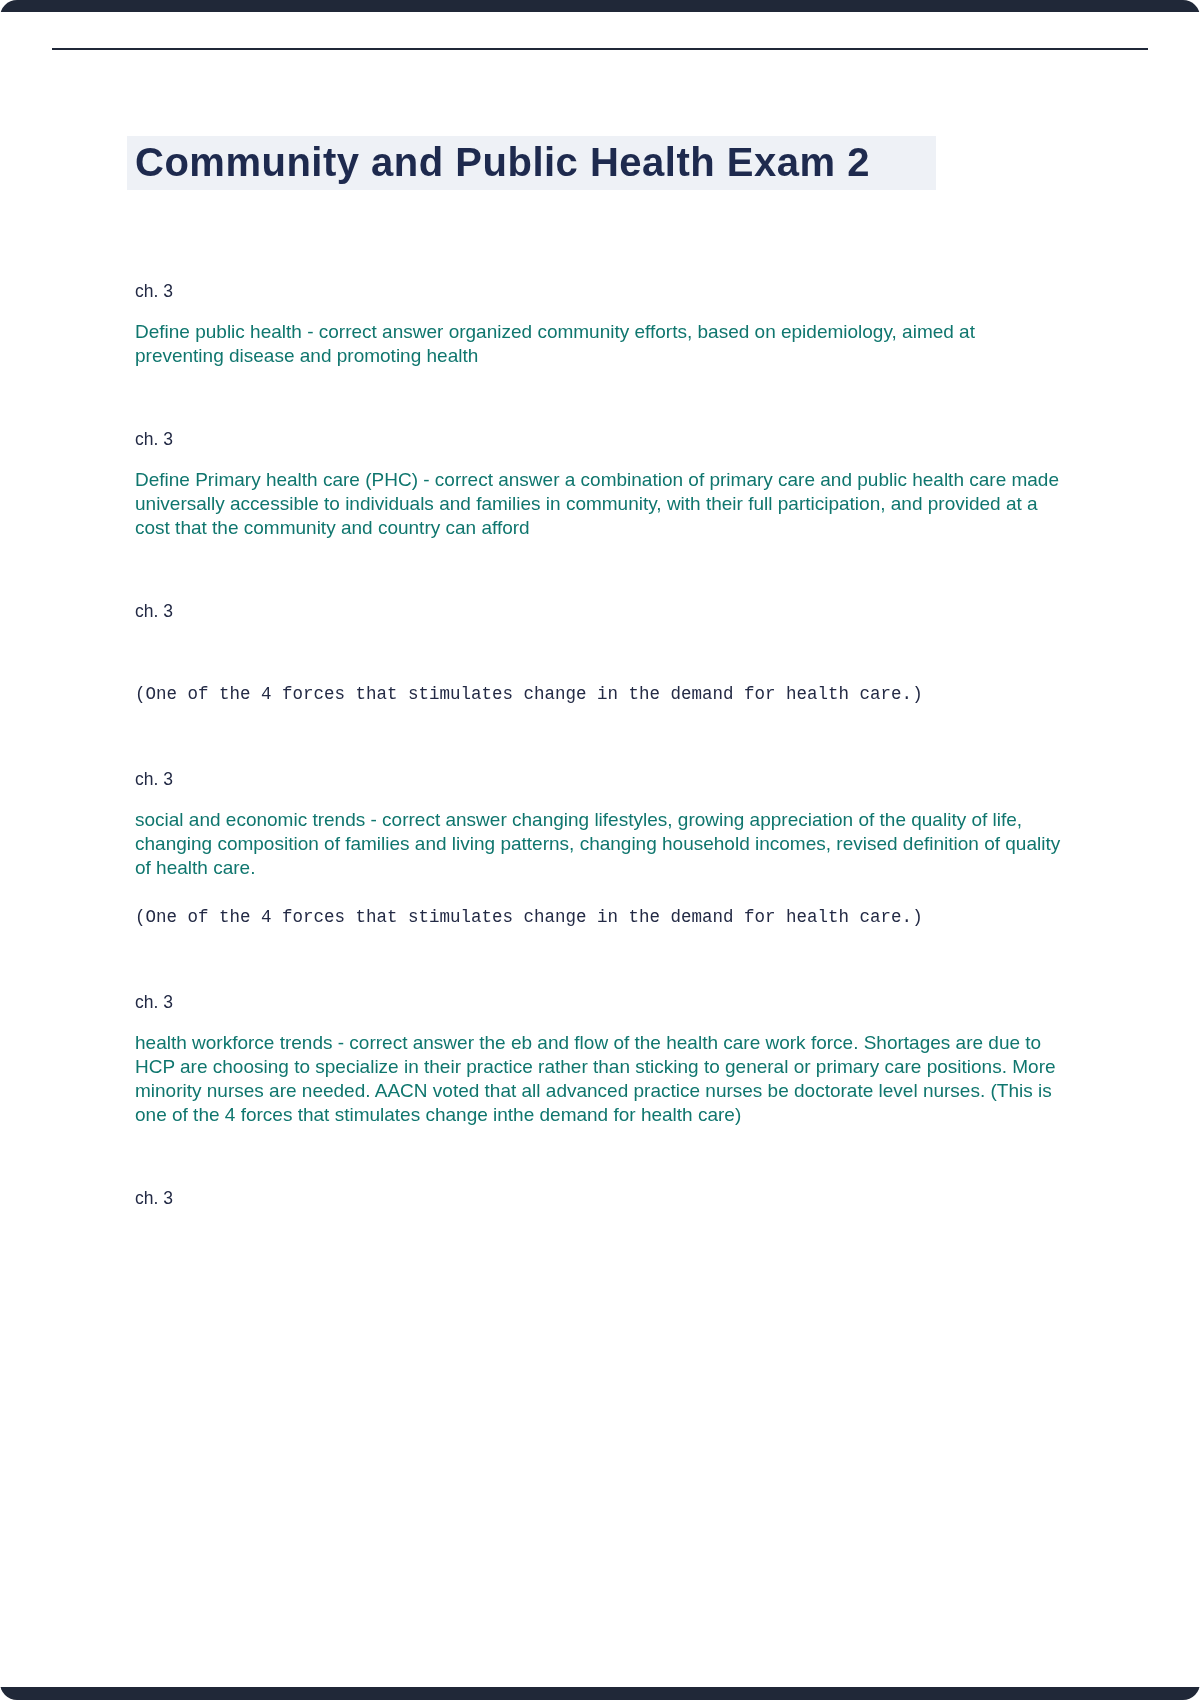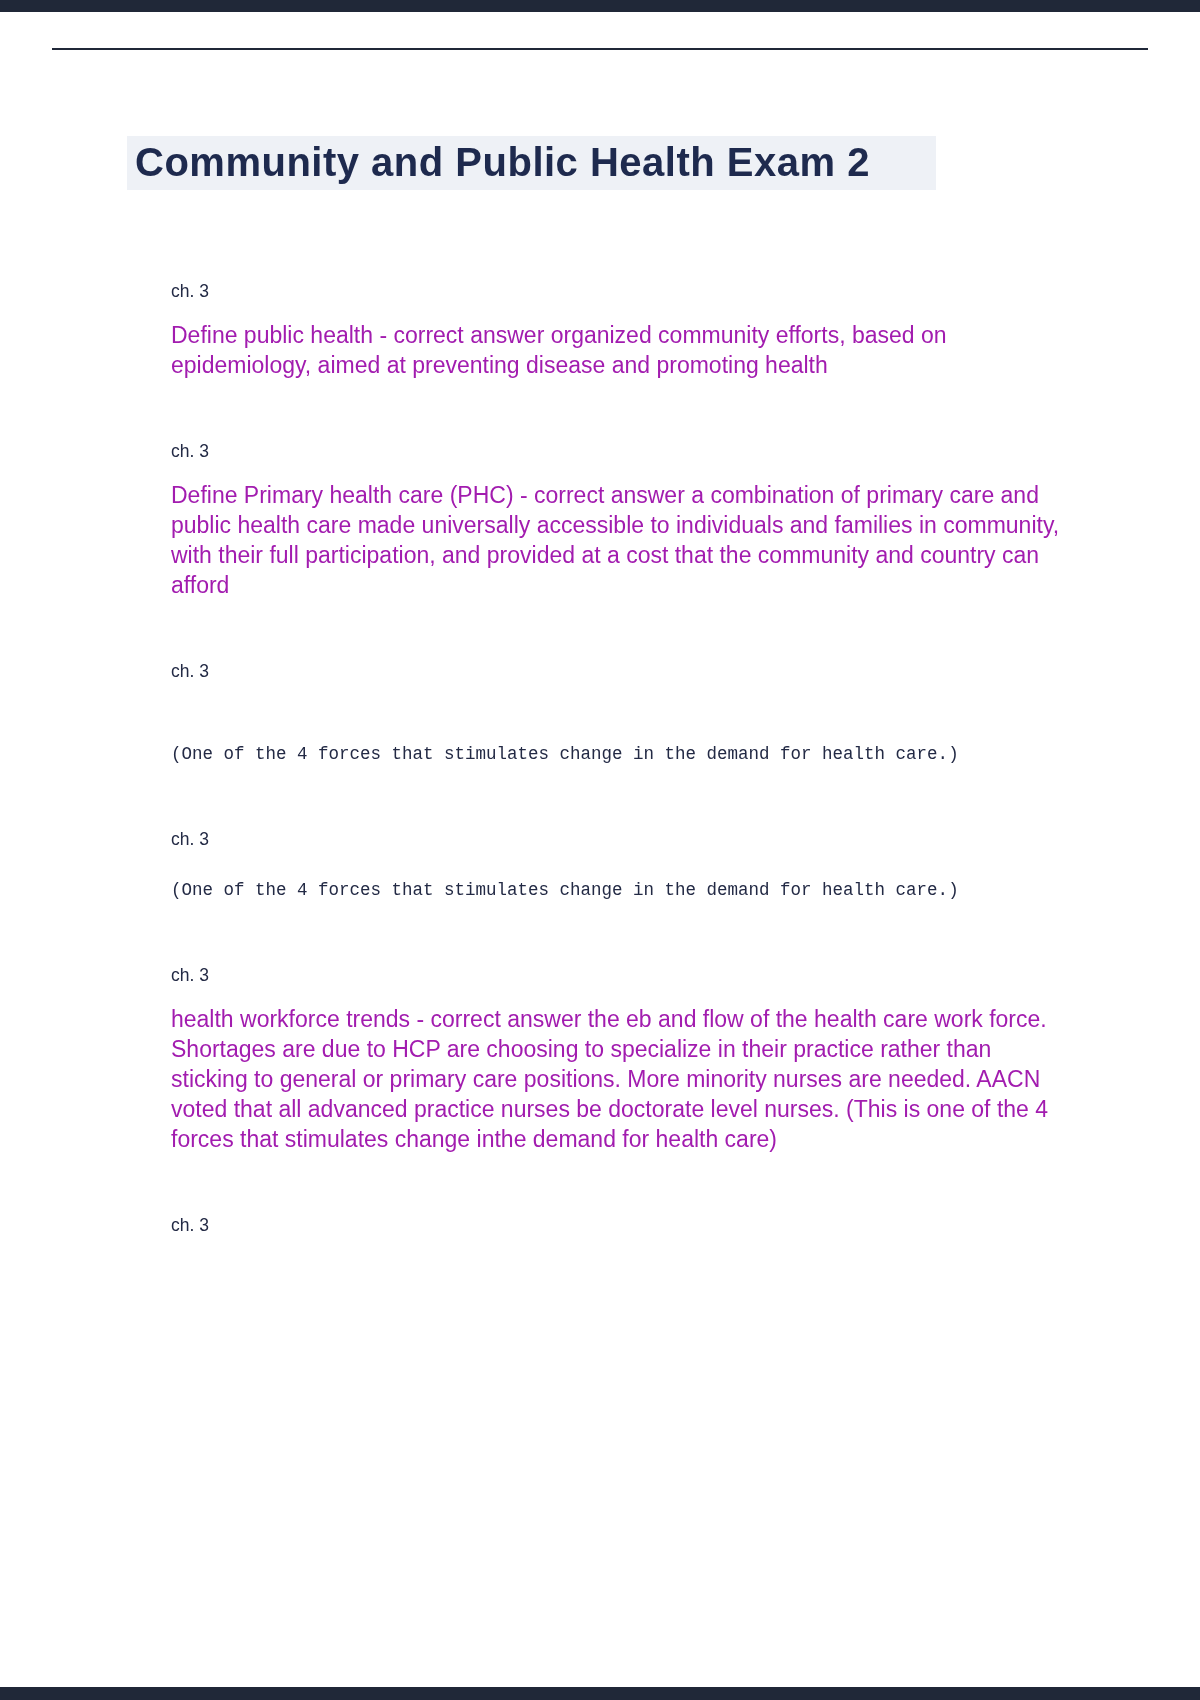--- a/index.html
+++ b/index.html
@@ -7,20 +7,21 @@
   body {
     font-family: "Liberation Sans", sans-serif;
     background: #ffffff;
   }
   .page {
     position: relative;
     width: 1200px;
     height: 1700px;
     background: #ffffff;
     overflow: hidden;
+    border-radius: 17px;
   }
   .top-bar {
     position: absolute;
     top: 0; left: 0;
     width: 100%;
     height: 12px;
     background: #202838;
   }
   .bottom-bar {
     position: absolute;
@@ -44,36 +45,35 @@
     padding: 2px 66px 4px 8px;
     background: #eef1f6;
     color: #1e2a4e;
     font-size: 40px;
     font-weight: bold;
     line-height: 48px;
     letter-spacing: 0.5px;
   }
   .qa-block {
     margin-top: 58px;
-    margin-left: 36px;
   }
   .qa-block.first {
     margin-top: 88px;
   }
   .chapter {
     margin: 0;
     color: #232a45;
     font-size: 17.5px;
     line-height: 27px;
   }
   .answer {
     margin: 15px 0 0 0;
-    color: #a21caf;
-    font-size: 23px;
-    line-height: 30px;
+    color: #0f766e;
+    font-size: 19px;
+    line-height: 24px;
   }
   .note {
     margin: 24px 0 0 0;
     color: #232a45;
     font-size: 17.5px;
     line-height: 27px;
     font-family: Liberation Mono, monospace;
   }
   .note--separated {
     margin-top: 56px;
@@ -99,20 +99,21 @@
       <p class="answer">Define Primary health care (PHC) - correct answer a combination of primary care and public health care made universally accessible to individuals and families in community, with their full participation, and provided at a cost that the community and country can afford</p>
     </section>
 
     <section class="qa-block">
       <p class="chapter">ch. 3</p>
       <p class="note note--separated">(One of the 4 forces that stimulates change in the demand for health care.)</p>
     </section>
 
     <section class="qa-block">
       <p class="chapter">ch. 3</p>
+      <p class="answer">social and economic trends - correct answer changing lifestyles, growing appreciation of the quality of life, changing composition of families and living patterns, changing household incomes, revised definition of quality of health care.</p>
       <p class="note">(One of the 4 forces that stimulates change in the demand for health care.)</p>
     </section>
 
     <section class="qa-block">
       <p class="chapter">ch. 3</p>
       <p class="answer">health workforce trends - correct answer the eb and flow of the health care work force. Shortages are due to HCP are choosing to specialize in their practice rather than sticking to general or primary care positions. More minority nurses are needed. AACN voted that all advanced practice nurses be doctorate level nurses. (This is one of the 4 forces that stimulates change inthe demand for health care)</p>
     </section>
 
     <section class="qa-block">
       <p class="chapter">ch. 3</p>

